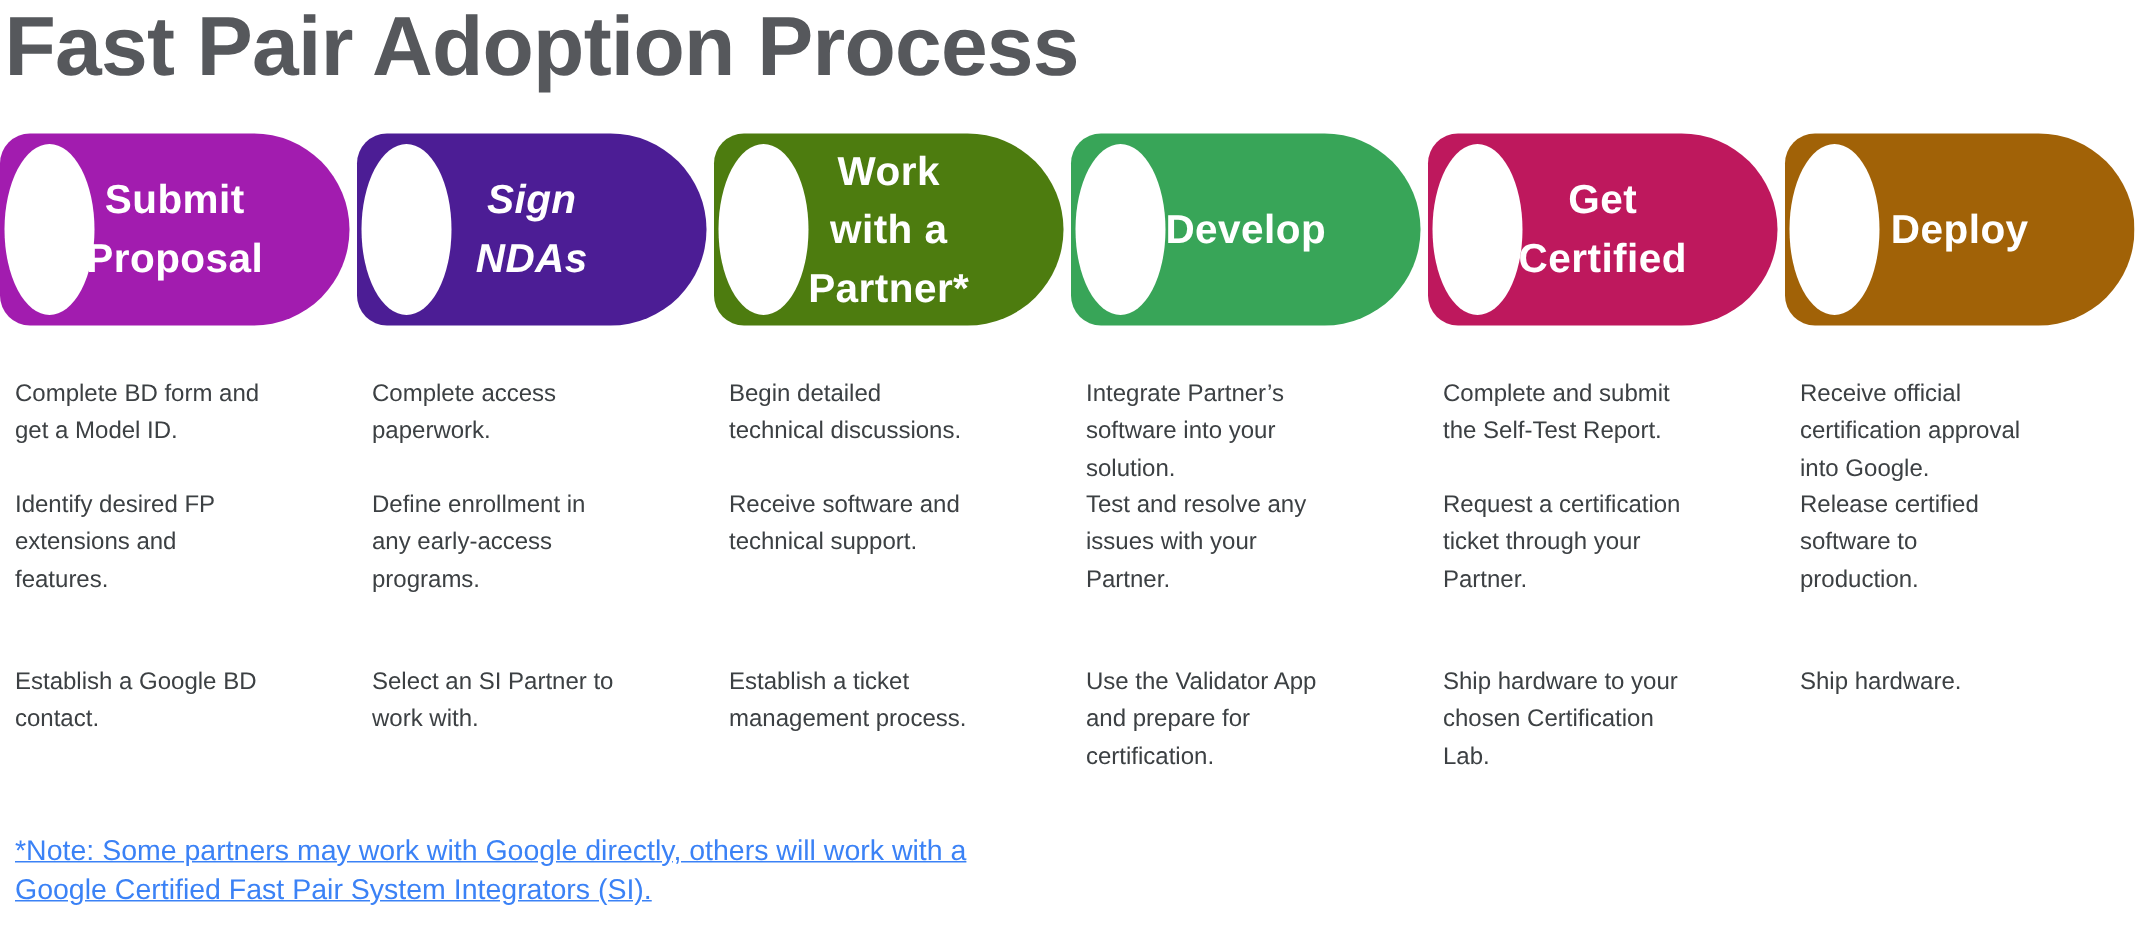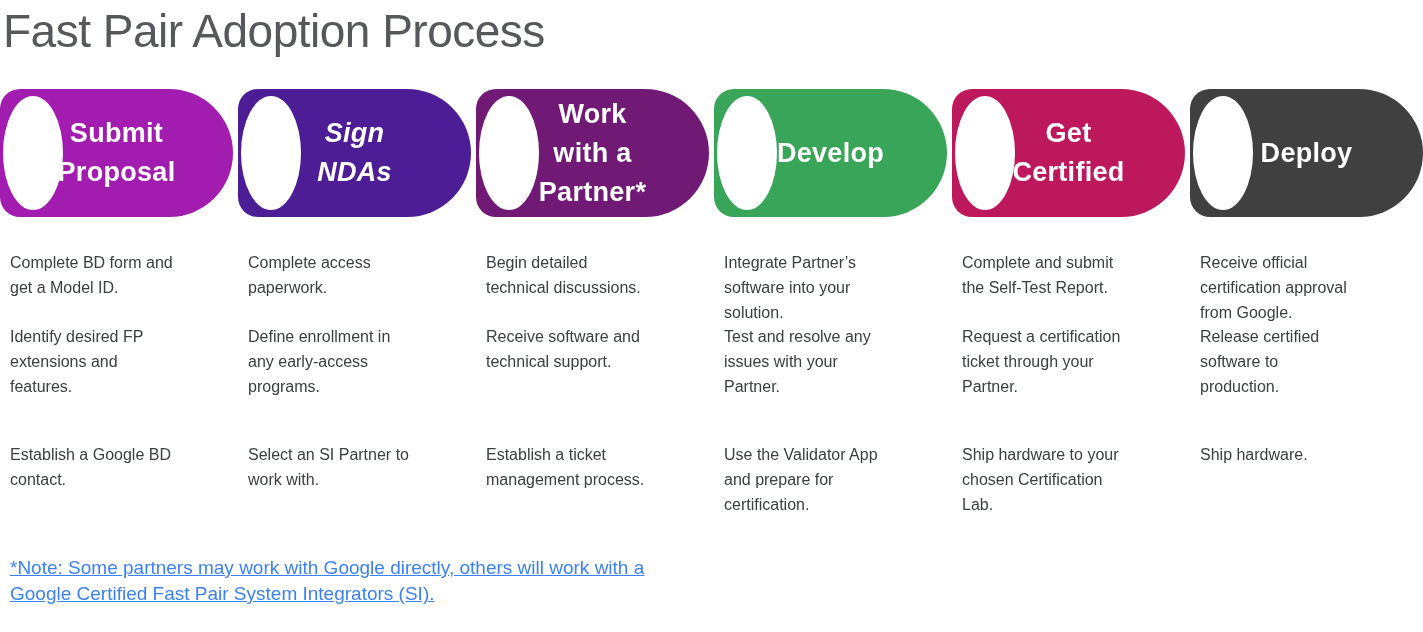--- a/index.html
+++ b/index.html
@@ -3,21 +3,21 @@
 <meta charset="utf-8">
 <style>
   html,body{margin:0;padding:0;}
   body{
     width:1423px;height:632px;overflow:hidden;background:#ffffff;
     font-family:"Liberation Sans", sans-serif;
   }
   .page{padding:4px 0 0 0;}
   .page-title{
     margin:0 0 0 3px;
-    font-size:46px;font-weight:400;color:#56585c;
+    font-size:56px;font-weight:700;color:#56585c;
     letter-spacing:-0.5px;line-height:54px;
   }
   .flow{
     display:grid;grid-template-columns:repeat(6,1fr);
     gap:5px;margin-top:31px;
   }
   .col{min-width:0;}
   .shape{
     position:relative;height:128px;
     border-radius:20px 64px 64px 20px;
@@ -80,21 +80,21 @@
       <div class="desc d1">Complete access
 paperwork.</div>
       <div class="desc d2">Define enrollment in
 any early-access
 programs.</div>
       <div class="desc d3">Select an SI Partner to
 work with.</div>
     </div>
 
     <div class="col">
-      <div class="shape" style="background: #701a75;">
+      <div class="shape" style="background: #4d7c0f;">
         <span class="notch"></span>
         <div class="step-label">Work
 with a
 Partner*</div>
       </div>
       <div class="desc d1">Begin detailed
 technical discussions.</div>
       <div class="desc d2">Receive software and
 technical support.</div>
       <div class="desc d3">Establish a ticket
@@ -127,27 +127,27 @@
 the Self-Test Report.</div>
       <div class="desc d2">Request a certification
 ticket through your
 Partner.</div>
       <div class="desc d3">Ship hardware to your
 chosen Certification
 Lab.</div>
     </div>
 
     <div class="col">
-      <div class="shape" style="background: #404040;">
+      <div class="shape" style="background: #a16207;">
         <span class="notch"></span>
         <div class="step-label">Deploy</div>
       </div>
       <div class="desc d1">Receive official
 certification approval
-from Google.</div>
+into Google.</div>
       <div class="desc d2">Release certified
 software to
 production.</div>
       <div class="desc d3">Ship hardware.</div>
     </div>
 
   </div>
 
   <div class="note">*Note: Some partners may work with Google directly, others will work with a
 Google Certified Fast Pair System Integrators (SI).</div>

